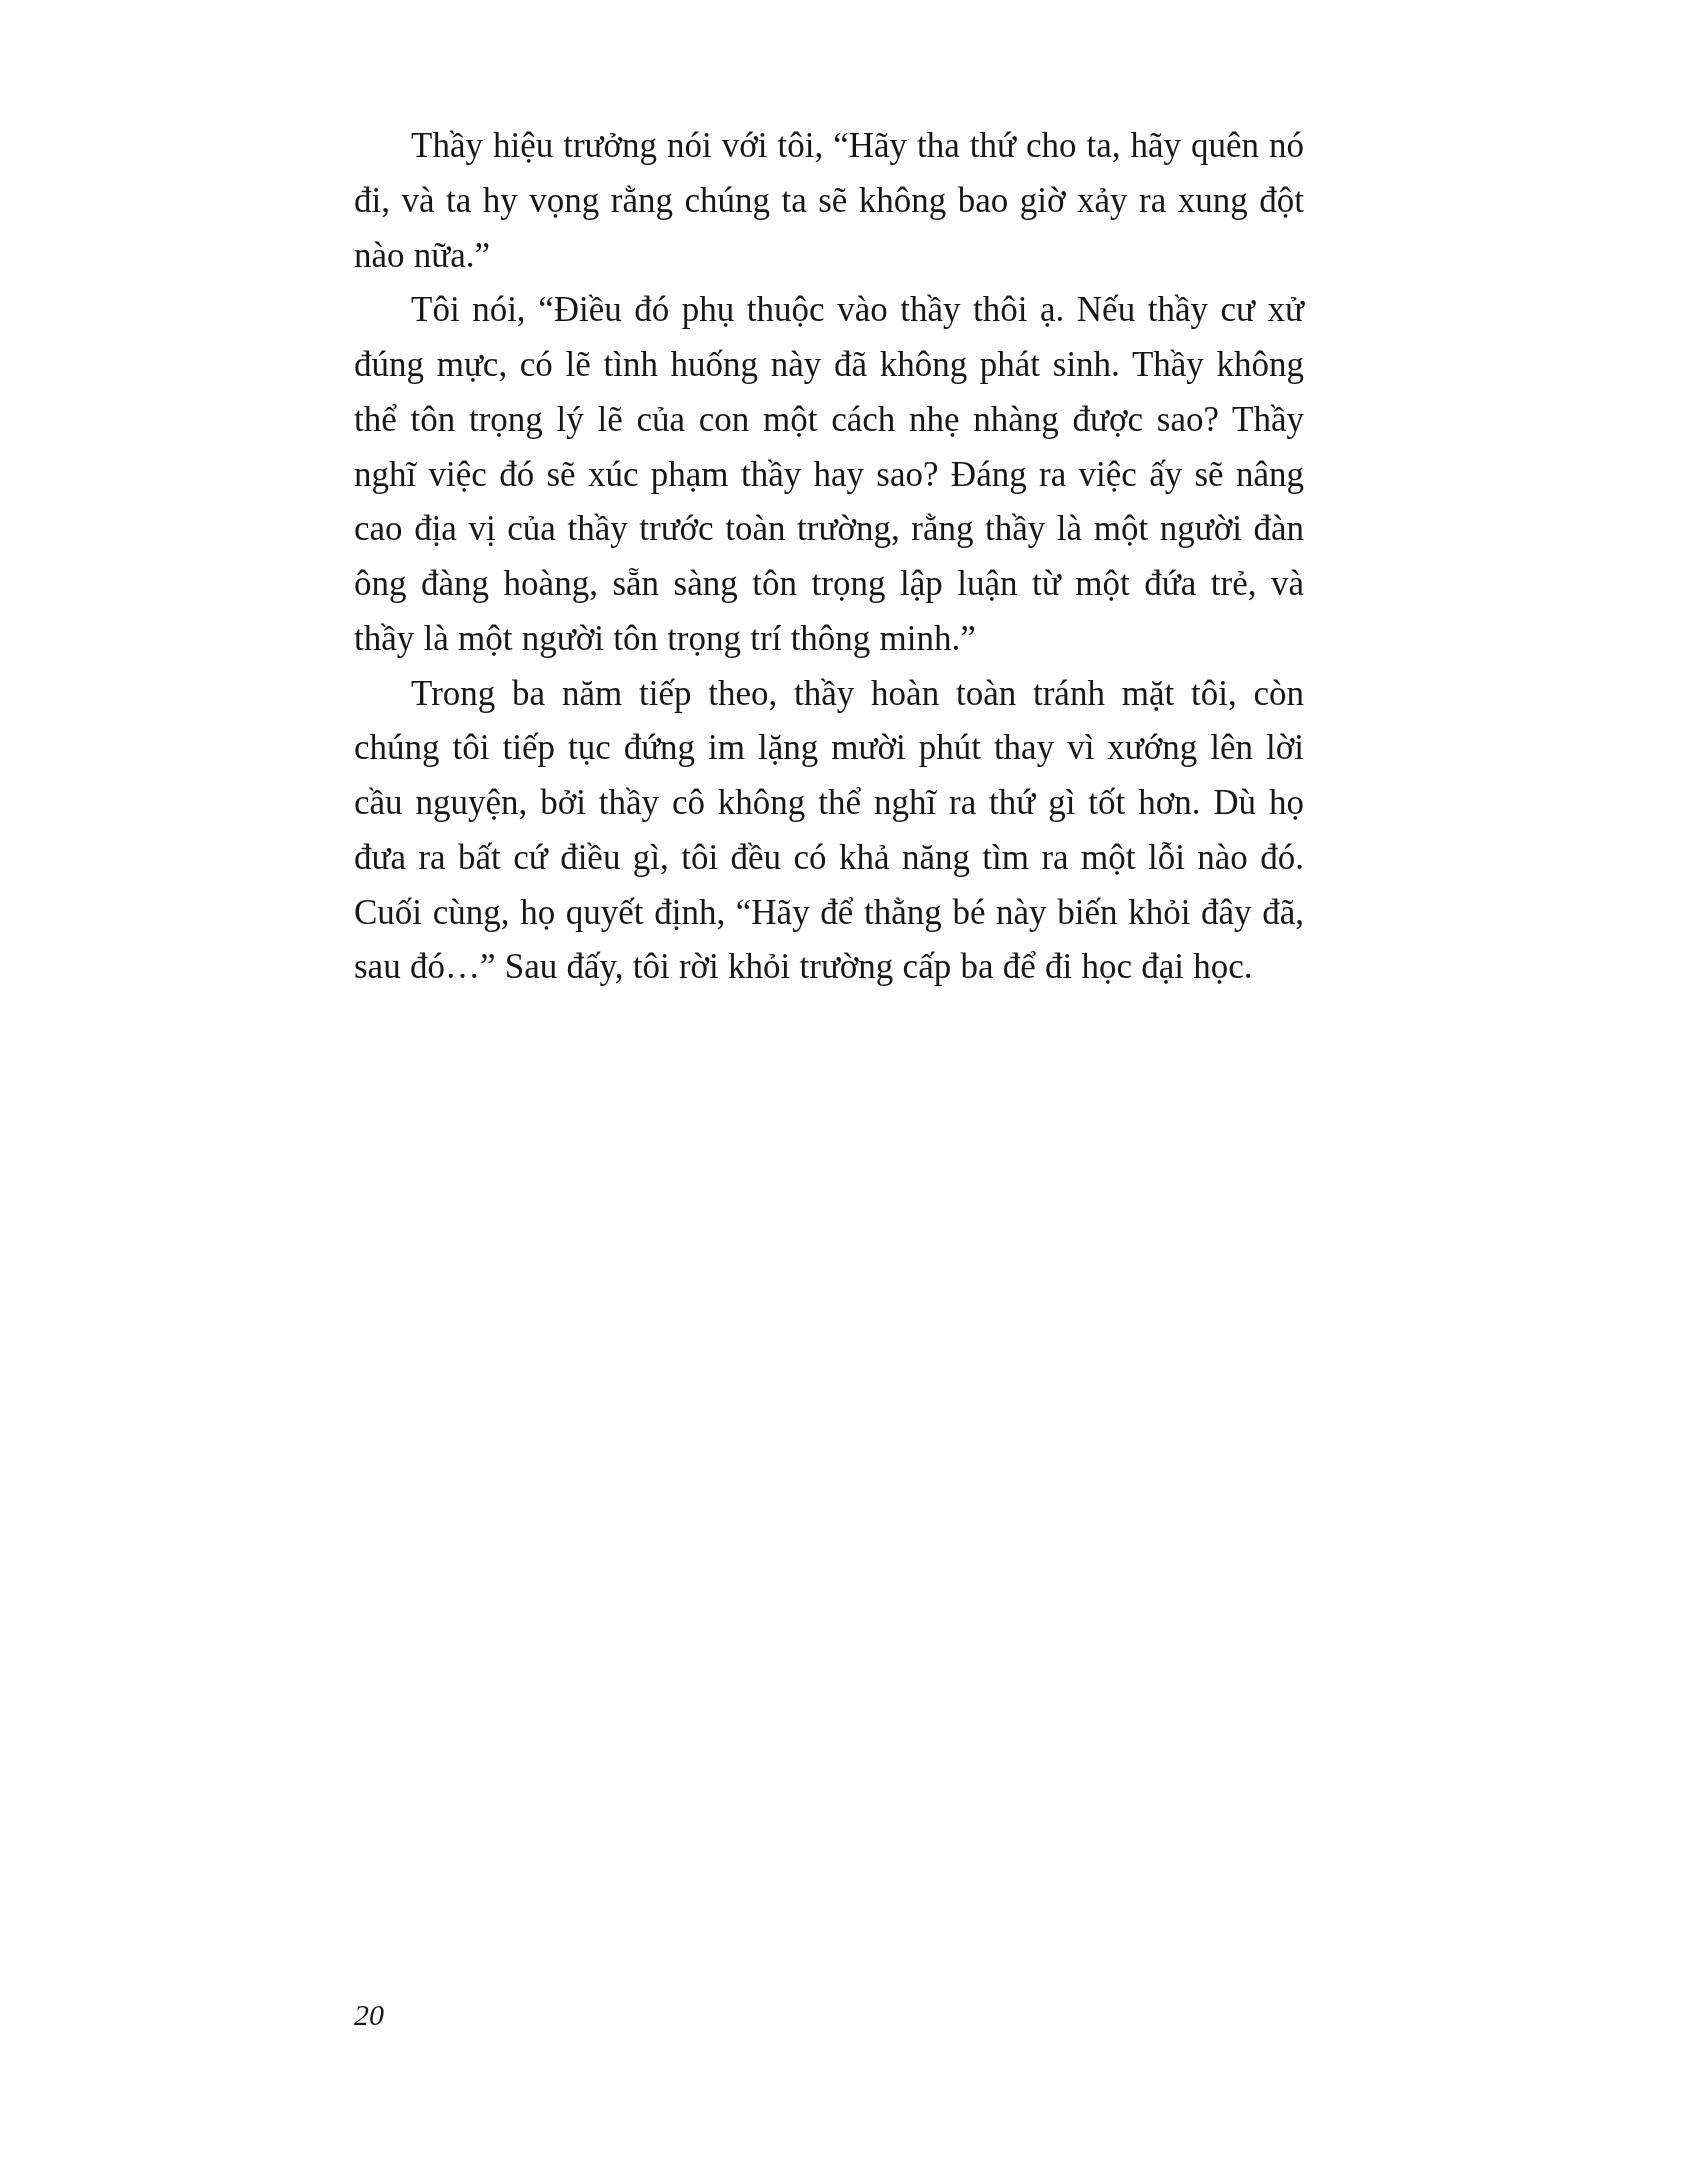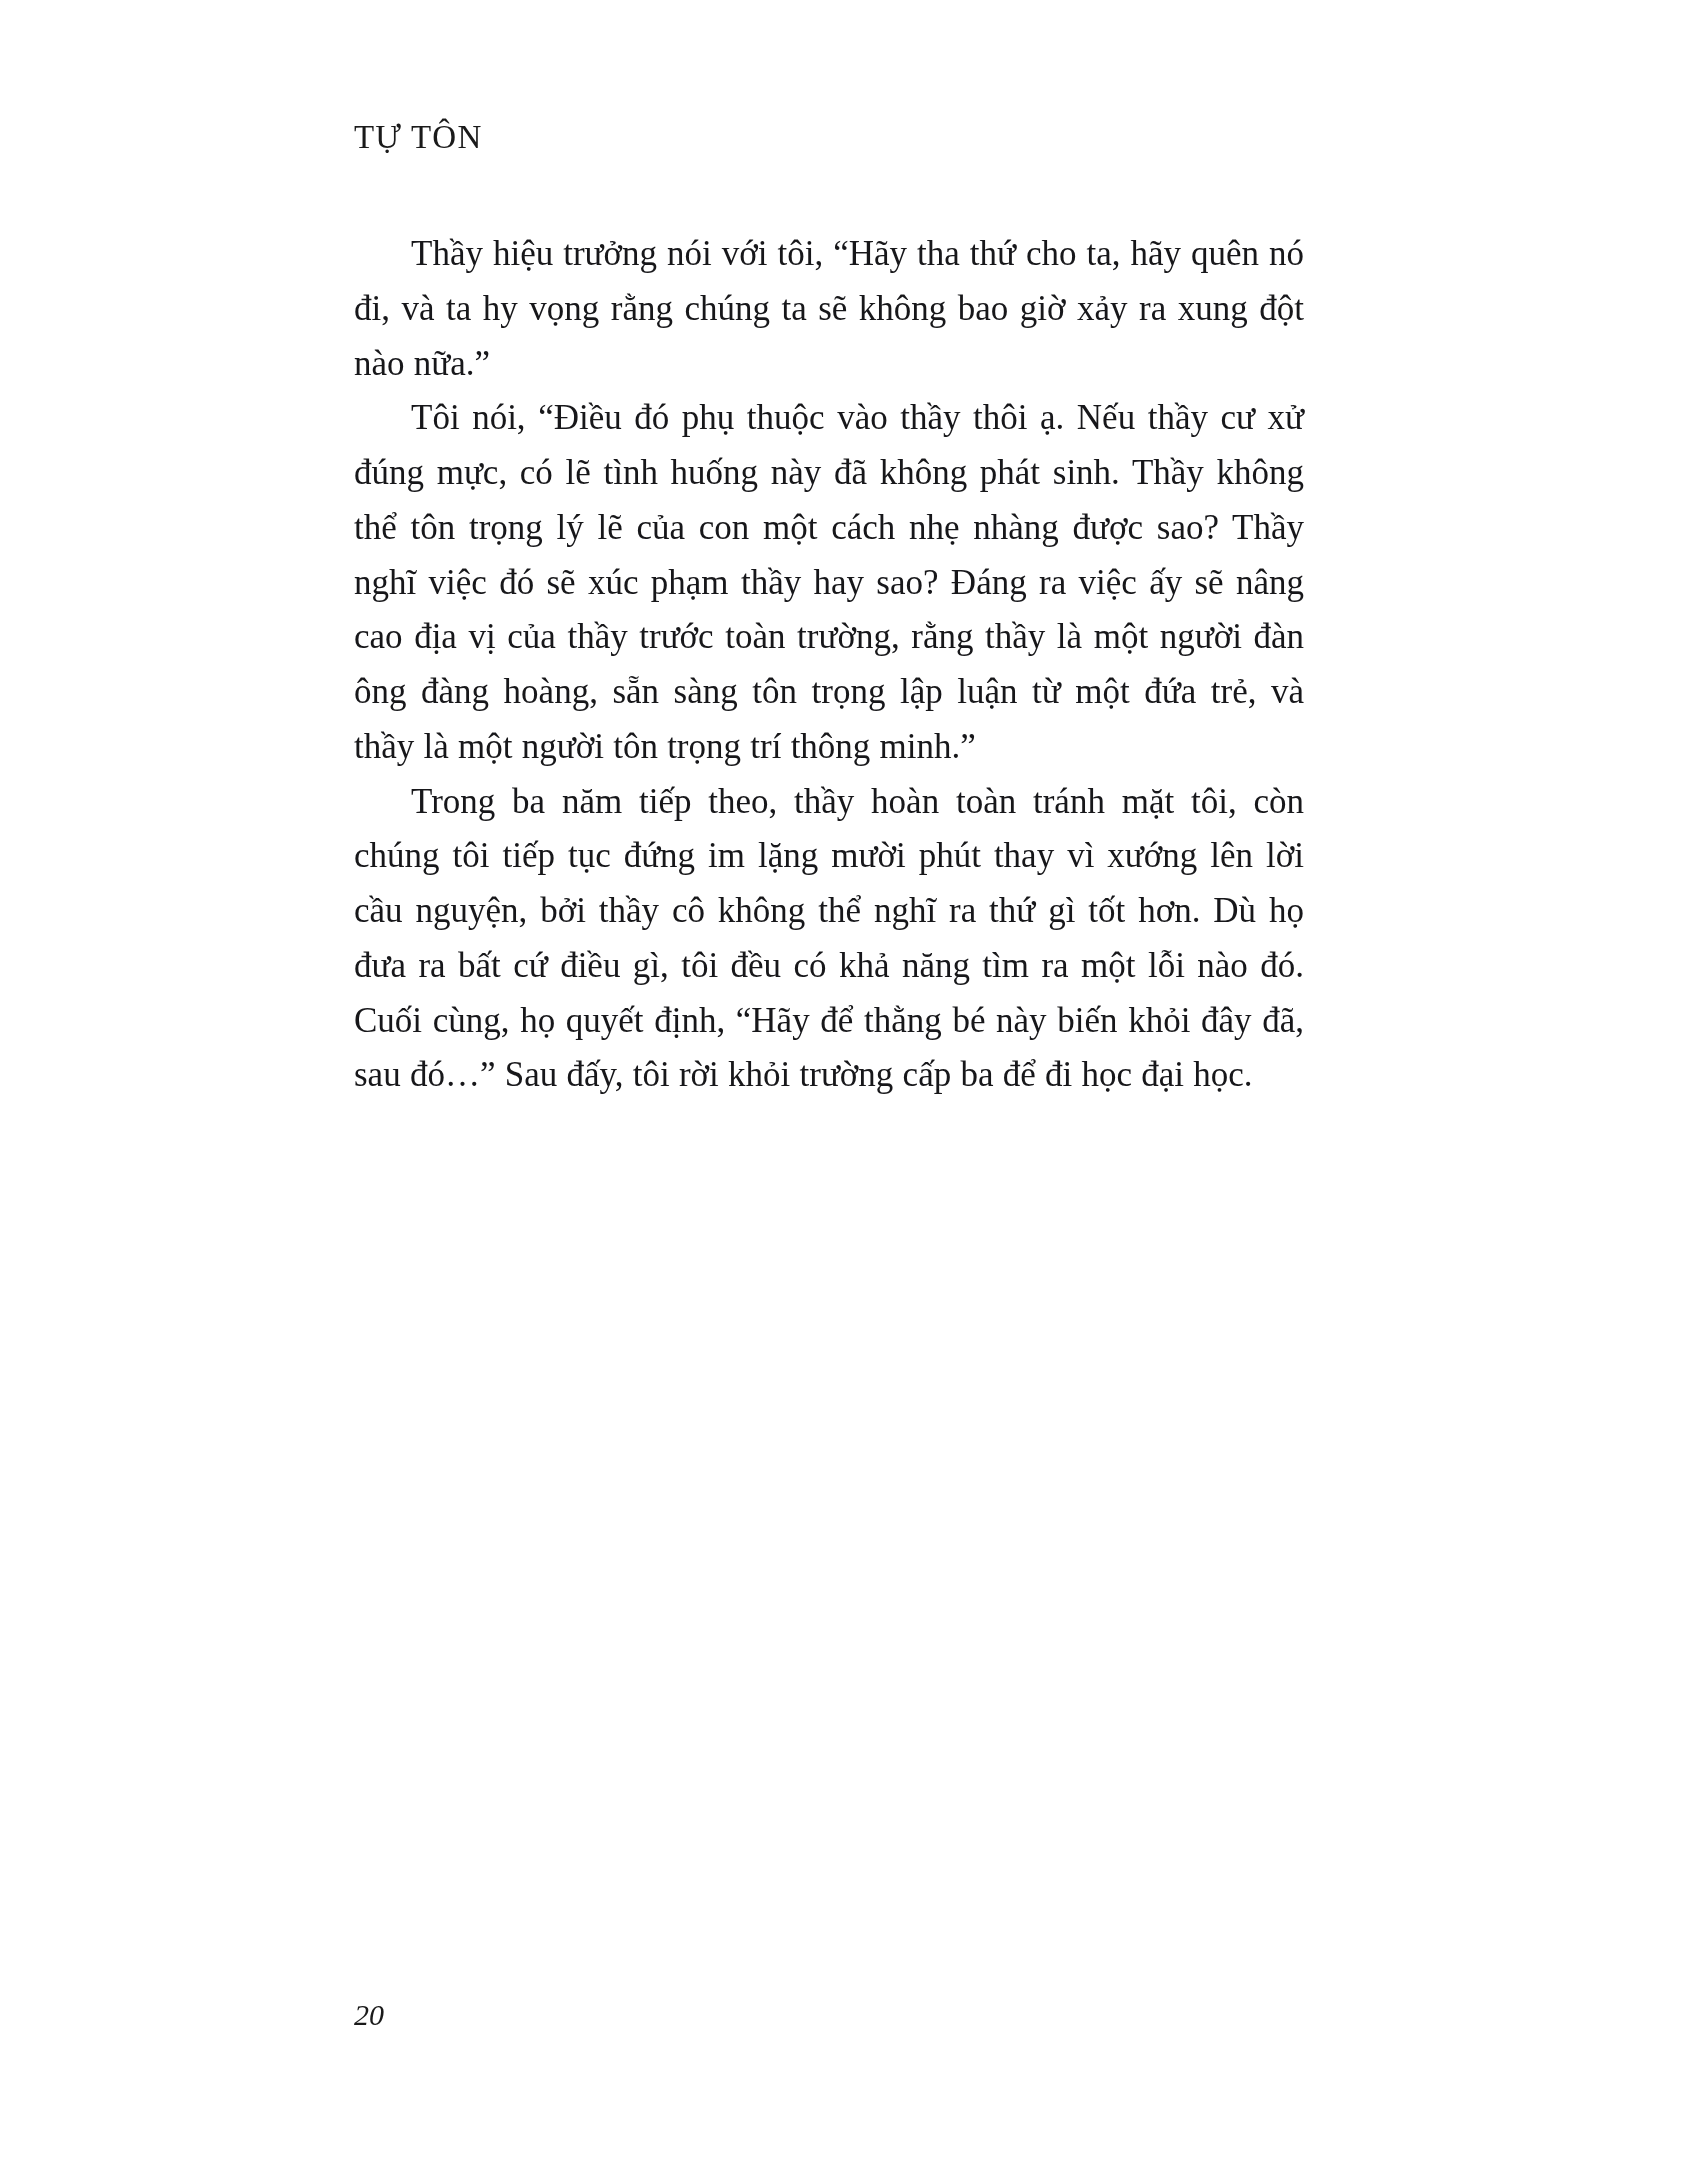--- a/index.html
+++ b/index.html
@@ -55,21 +55,20 @@
     color: #1a1a1a;
   }
 </style>
 </head>
 <body>
 
 <div class="page">
 
   <div class="content">
 
-    <div class="running-head">TỰ TÔN</div>
 
     <div class="body-text">
       <p>Thầy hiệu trưởng nói với tôi, “Hãy tha thứ cho ta, hãy quên nó đi, và ta hy vọng rằng chúng ta sẽ không bao giờ xảy ra xung đột nào nữa.”</p>
       <p>Tôi nói, “Điều đó phụ thuộc vào thầy thôi ạ. Nếu thầy cư xử đúng mực, có lẽ tình huống này đã không phát sinh. Thầy không thể tôn trọng lý lẽ của con một cách nhẹ nhàng được sao? Thầy nghĩ việc đó sẽ xúc phạm thầy hay sao? Đáng ra việc ấy sẽ nâng cao địa vị của thầy trước toàn trường, rằng thầy là một người đàn ông đàng hoàng, sẵn sàng tôn trọng lập luận từ một đứa trẻ, và thầy là một người tôn trọng trí thông minh.”</p>
       <p>Trong ba năm tiếp theo, thầy hoàn toàn tránh mặt tôi, còn chúng tôi tiếp tục đứng im lặng mười phút thay vì xướng lên lời cầu nguyện, bởi thầy cô không thể nghĩ ra thứ gì tốt hơn. Dù họ đưa ra bất cứ điều gì, tôi đều có khả năng tìm ra một lỗi nào đó. Cuối cùng, họ quyết định, “Hãy để thằng bé này biến khỏi đây đã, sau đó…” Sau đấy, tôi rời khỏi trường cấp ba để đi học đại học.</p>
     </div>
 
   </div>
 
   <div class="page-number">20</div>

